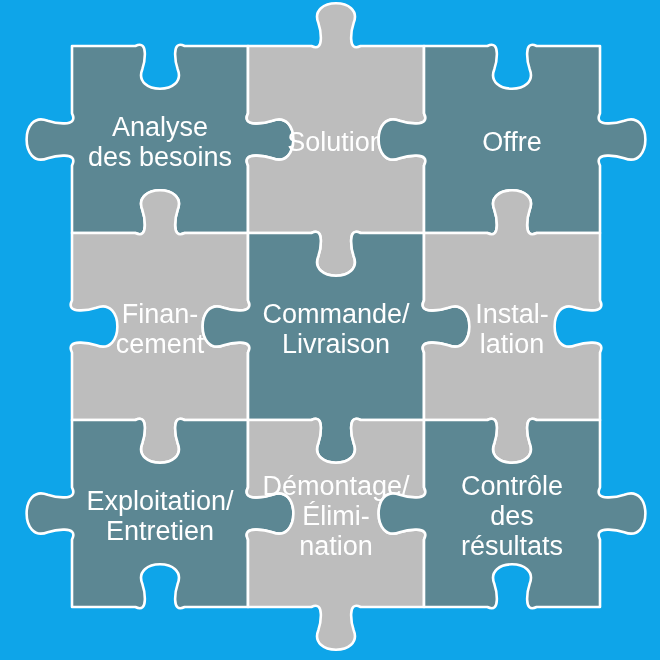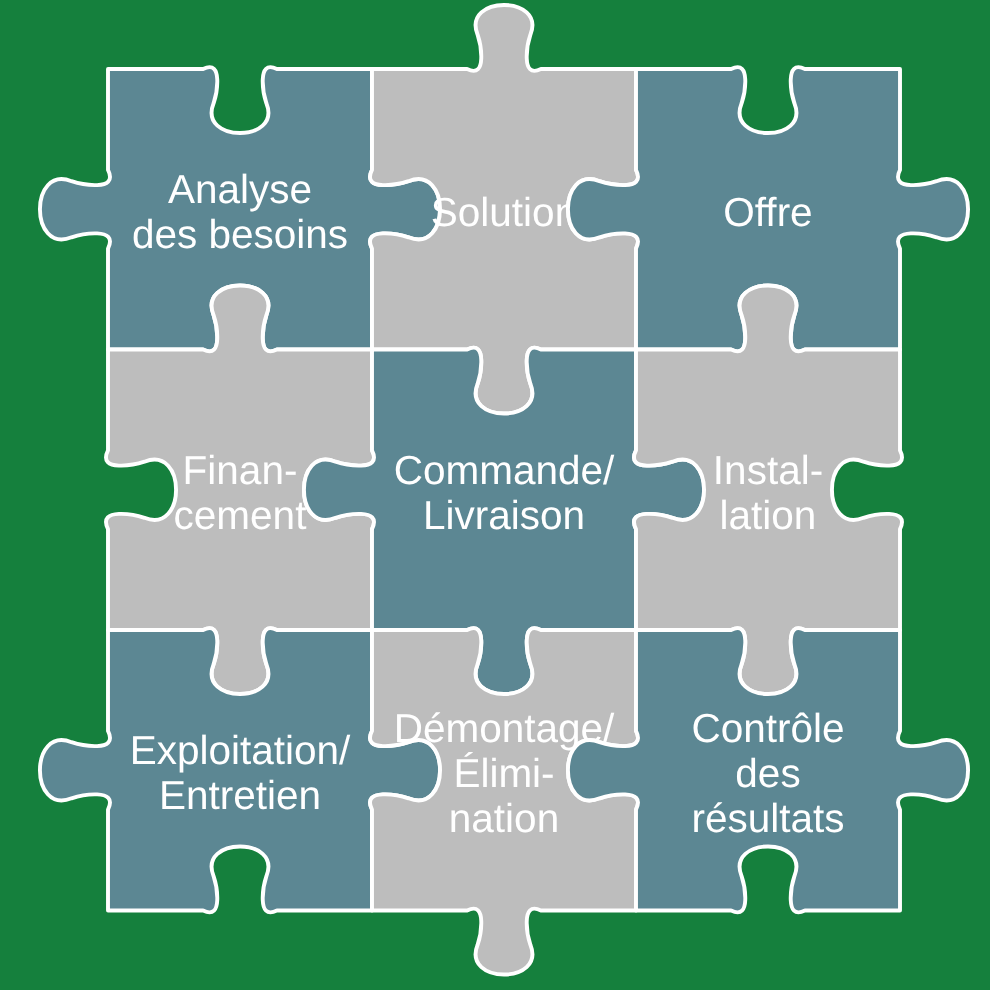--- a/index.html
+++ b/index.html
@@ -8,21 +8,21 @@
     background: #ffffff;
     width: 660px;
     height: 660px;
     overflow: hidden;
     font-family: "Liberation Sans", sans-serif;
   }
   .canvas-wrap {
     position: relative;
     width: 660px;
     height: 660px;
-    background: #15803d;
+    background: #0ea5e9;
   }
   svg { display: block; }
   .piece-path {
     stroke: #ffffff;
     stroke-width: 2.6;
     stroke-linejoin: round;
   }
   .piece-label {
     font-family: "Liberation Sans", sans-serif;
     font-size: 27px;

